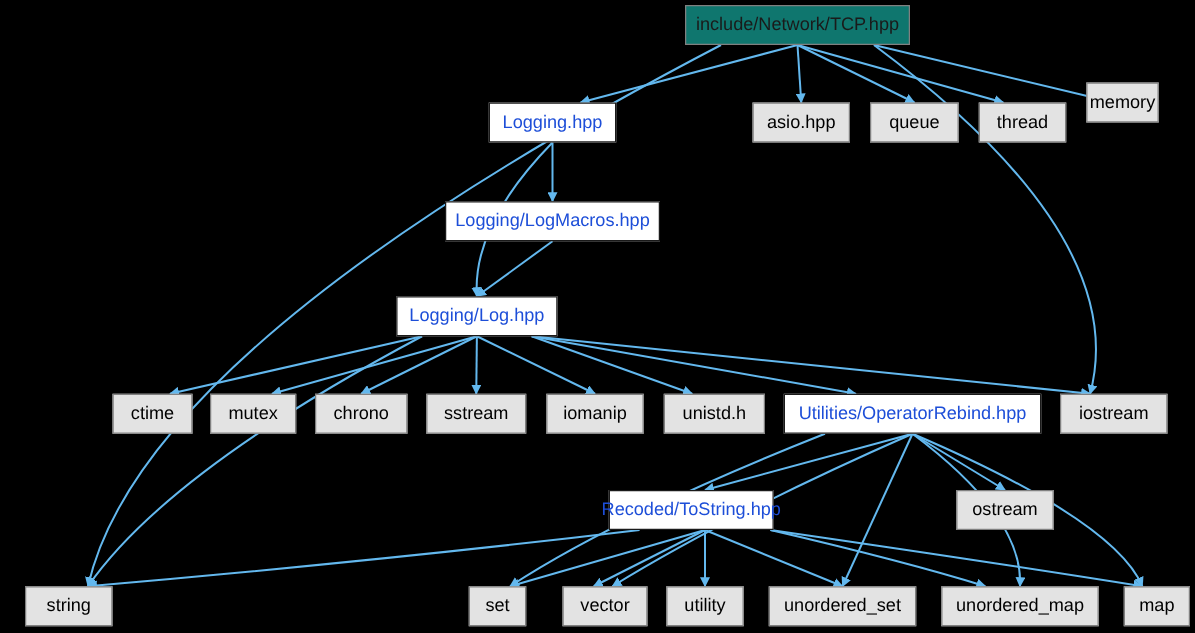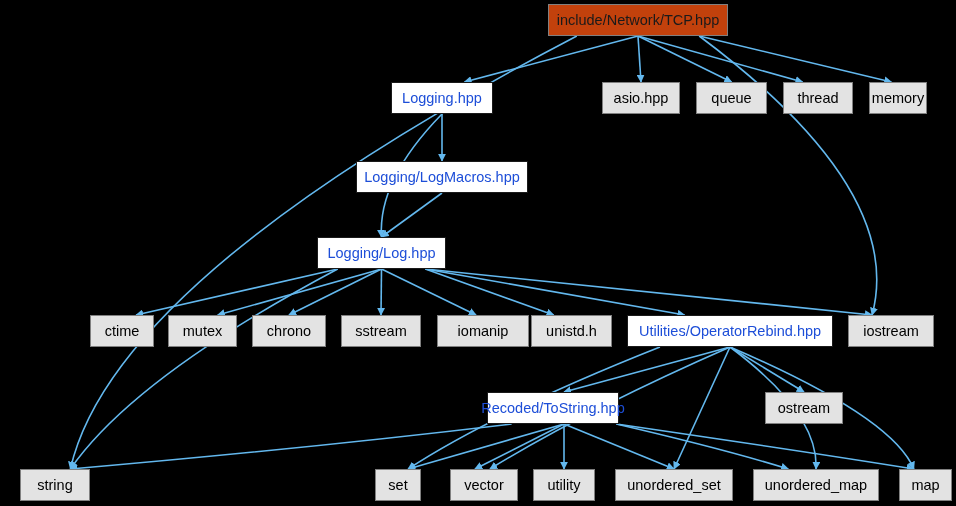--- a/index.html
+++ b/index.html
@@ -32,21 +32,21 @@
     height: 32px;
     font-size: 14.5px;
     line-height: 1;
     color: #000000;
     white-space: nowrap;
     border: 1px solid #808080;
     background: #e3e3e3;
     z-index: 2;
   }
   .node.current {
-    background: #c2410c;
+    background: #0f766e;
     border-color: #808080;
     color: #1a1a1a;
   }
   .node.local {
     background: #ffffff;
     border-color: #1a1a1a;
     color: #1d4ed8;
   }
 </style>
 </head>
@@ -92,28 +92,28 @@
       <path d="M 564 424 Q 619 446.5 674 469" fill="none" stroke="#63b8ee" stroke-width="1.6" marker-end="url(#arrow)"></path>
       <path d="M 616.36 424 Q 724.3199999999999 449.14 788.28 469" fill="none" stroke="#63b8ee" stroke-width="1.6" marker-end="url(#arrow)"></path>
       <path d="M 616.36 424 Q 799.1 450.58 913.84 469" fill="none" stroke="#63b8ee" stroke-width="1.6" marker-end="url(#arrow)"></path>
     </svg>
   <div id="nodes-layer">
       <div class="node current" style="left: 548px; top: 4px; width: 180px;">include/Network/TCP.hpp</div>
       <div class="node local" style="left: 391px; top: 82px; width: 102px;">Logging.hpp</div>
       <div class="node system" style="left: 602px; top: 82px; width: 78px;">asio.hpp</div>
       <div class="node system" style="left: 696px; top: 82px; width: 71px;">queue</div>
       <div class="node system" style="left: 783px; top: 82px; width: 70px; text-align: center;">thread</div>
-      <div class="node system" style="left: 869px; top: 82px; width: 58px;">memory</div>
+      <div class="node system" style="left: 869px; top: 66px; width: 58px;">memory</div>
       <div class="node local" style="left: 356px; top: 161px; width: 172px;">Logging/LogMacros.hpp</div>
       <div class="node local" style="left: 317px; top: 237px; width: 129px;">Logging/Log.hpp</div>
       <div class="node system" style="left: 90px; top: 315px; width: 64px;">ctime</div>
       <div class="node system" style="left: 168px; top: 315px; width: 69px;">mutex</div>
       <div class="node system" style="left: 252px; top: 315px; width: 74px;">chrono</div>
       <div class="node system" style="left: 341px; top: 315px; width: 80px;">sstream</div>
-      <div class="node system" style="left: 437px; top: 315px; width: 92px;">iomanip</div>
+      <div class="node system" style="left: 437px; top: 315px; width: 78px;">iomanip</div>
       <div class="node system" style="left: 531px; top: 315px; width: 81px;">unistd.h</div>
       <div class="node local" style="left: 627px; top: 315px; width: 206px;">Utilities/OperatorRebind.hpp</div>
       <div class="node system" style="left: 848px; top: 315px; width: 86px;">iostream</div>
       <div class="node local" style="left: 487px; top: 392px; width: 132px;">Recoded/ToString.hpp</div>
       <div class="node system" style="left: 765px; top: 392px; width: 78px;">ostream</div>
       <div class="node system" style="left: 20px; top: 469px; width: 70px;">string</div>
       <div class="node system" style="left: 375px; top: 469px; width: 46px;">set</div>
       <div class="node system" style="left: 441px; top: 469px; width: 68px; margin-left: 9px;">vector</div>
       <div class="node system" style="left: 533px; top: 469px; width: 62px;">utility</div>
       <div class="node system" style="left: 615px; top: 469px; width: 118px;">unordered_set</div>

